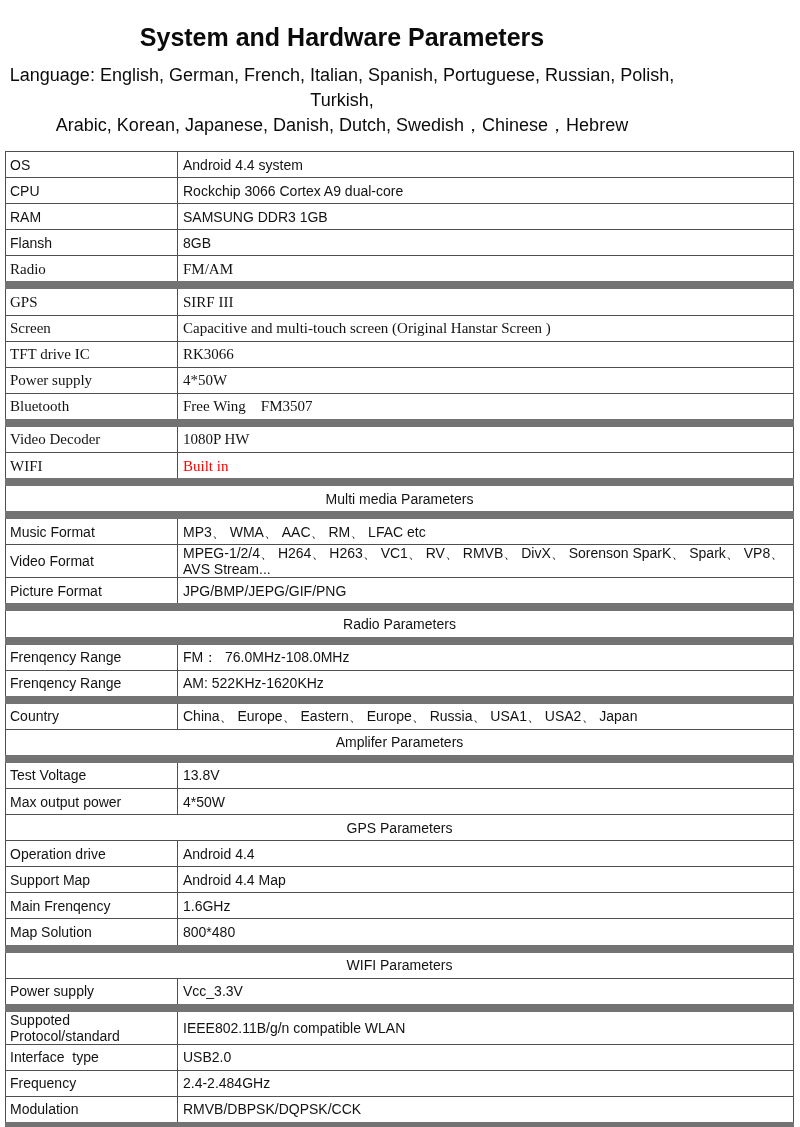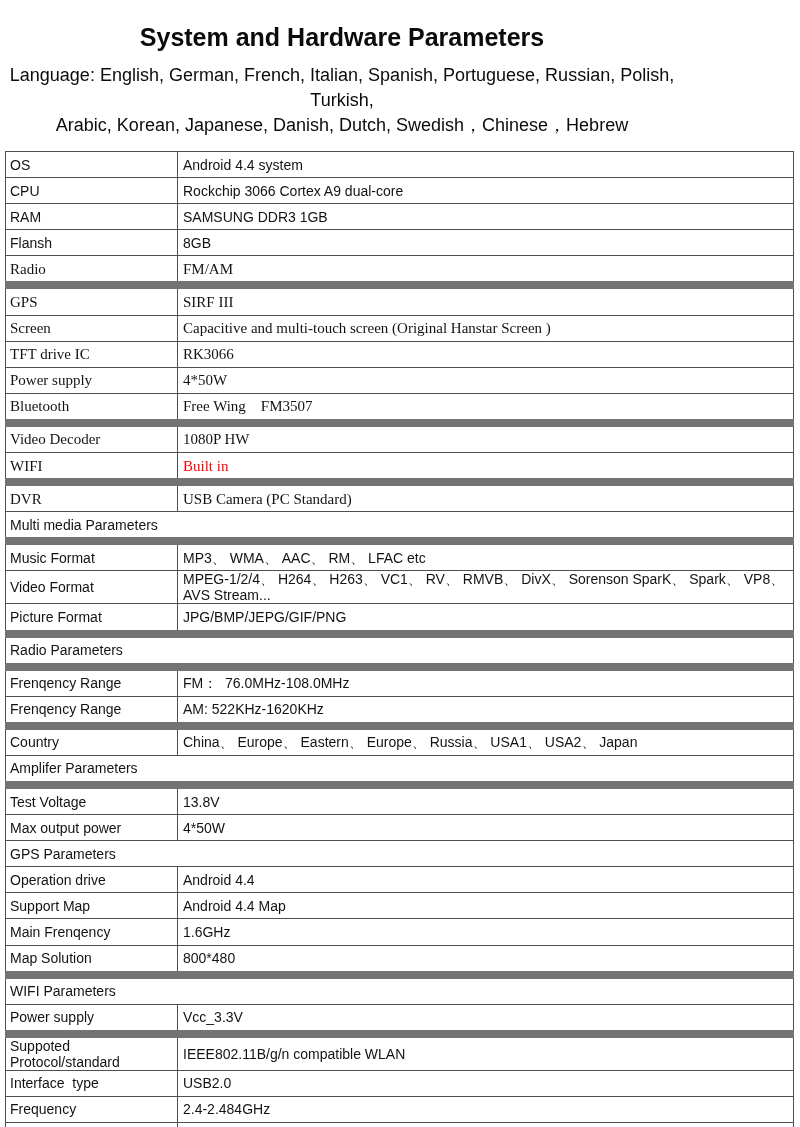--- a/index.html
+++ b/index.html
@@ -52,20 +52,21 @@
   td.value-cell { padding-left: 5px; }
   tr.serif td {
     font-family: "Liberation Serif", serif;
     font-size: 15px;
   }
   tr.sans td {
     font-family: "Liberation Sans", sans-serif;
     margin-left: 33px;
   }
   td.section-cell {
+    text-align: center;
     font-family: "Liberation Sans", sans-serif;
     font-size: 14px;
   }
   tr.thick td { border-bottom: 8px solid #737373; }
   .val-red { color: #ff0000; margin-top: 8px; }
 </style>
 </head>
 <body>
 
 <div class="page">
@@ -124,24 +125,20 @@
           <td class="value-cell">Free Wing    FM3507</td>
         </tr>
         <tr class="serif">
           <td class="label-cell">Video Decoder</td>
           <td class="value-cell">1080P HW</td>
         </tr>
         <tr class="serif thick">
           <td class="label-cell">WIFI</td>
           <td class="value-cell val-red">Built in</td>
         </tr>
-        <tr class="serif">
-          <td class="label-cell">DVR</td>
-          <td class="value-cell">USB Camera (PC Standard)</td>
-        </tr>
         <tr class="sans thick">
           <td colspan="2" class="section-cell">Multi media Parameters</td>
         </tr>
         <tr class="sans">
           <td class="label-cell">Music Format</td>
           <td class="value-cell">MP3、 WMA、 AAC、 RM、 LFAC etc</td>
         </tr>
         <tr class="sans">
           <td class="label-cell">Video Format</td>
           <td class="value-cell">MPEG-1/2/4、 H264、 H263、 VC1、 RV、 RMVB、 DivX、 Sorenson SparK、 Spark、 VP8、 AVS Stream...</td>

